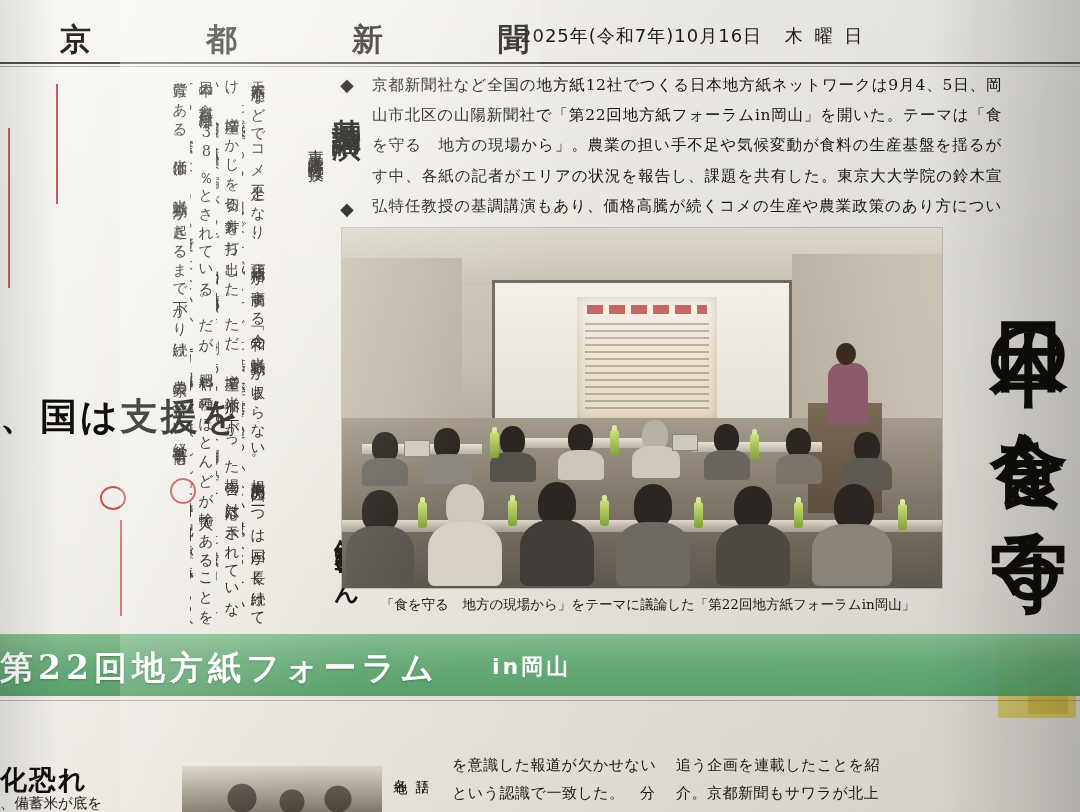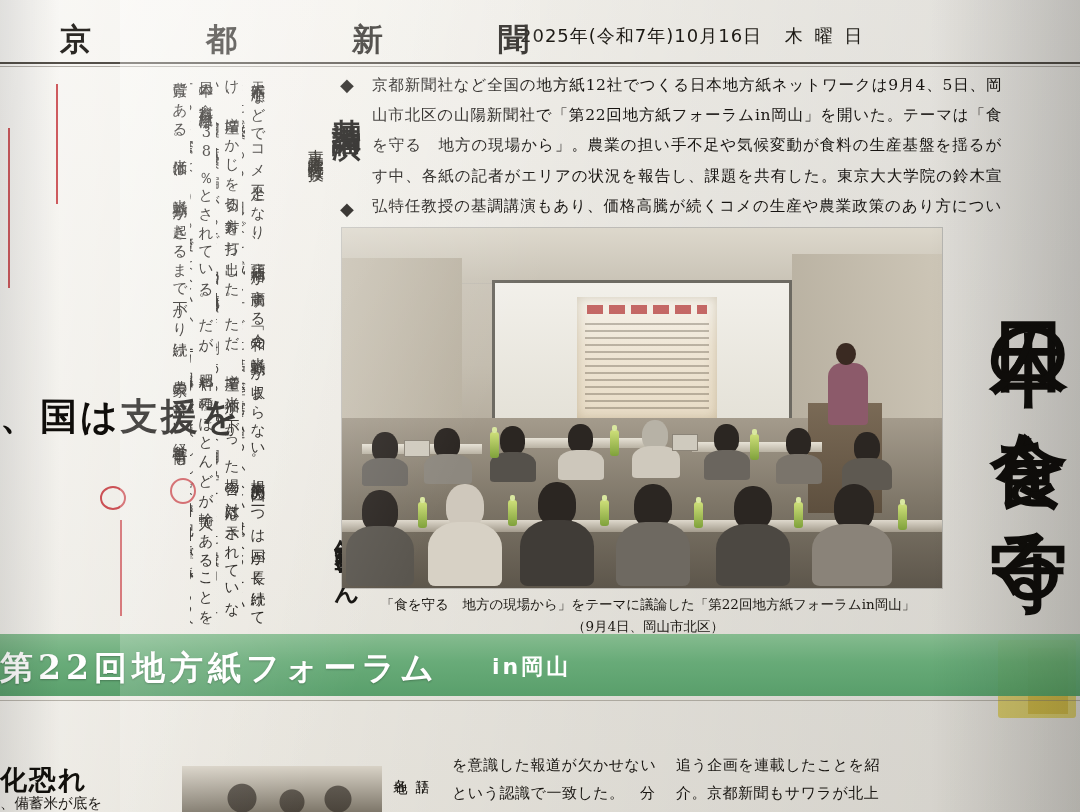--- a/index.html
+++ b/index.html
@@ -537,21 +537,20 @@
     <div class="bottle" style="left:166px;top:102px;"></div>
     <div class="bottle" style="left:258px;top:102px;"></div>
     <div class="bottle" style="left:352px;top:104px;"></div>
     <div class="bottle" style="left:452px;top:104px;"></div>
     <div class="bottle" style="left:556px;top:106px;"></div>
   </div>
 </div>
 
 <div class="photo-caption">
   <span>「食を守る　地方の現場から」をテーマに議論した「第22回地方紙フォーラムin岡山」</span>
-  <span class="c2">（9月4日、岡山市北区）</span>
 </div>
 
 <div class="big-headline">日本の食を守る</div>
 <div class="marker-hl"></div>
 <div class="sticky"></div>
 
 <div class="left-cols">
   <div class="vcol">天候不順などでコメ不足となり、店頭価格が高騰する「令和の米騒動」が収まらない。根本的原因の一つは国が長く続けてきた減反政策にある。田んぼを減らしすぎた結果、生産が需要に追いつかない状況になっている。</div>
   <div class="vcol">け、増産にかじを切る方針を打ち出した。ただ、増産で米価が下がった場合の対応は示されていない。公的支援も大規模農家に偏りがちで、全国の耕地面積の4割を占める中山間地域では棚田を守ってきた農家もコミュニティーも崩壊し、ますますコメを作れなくなってしまう。</div>
   <div class="vcol" style="width:0;"></div>

